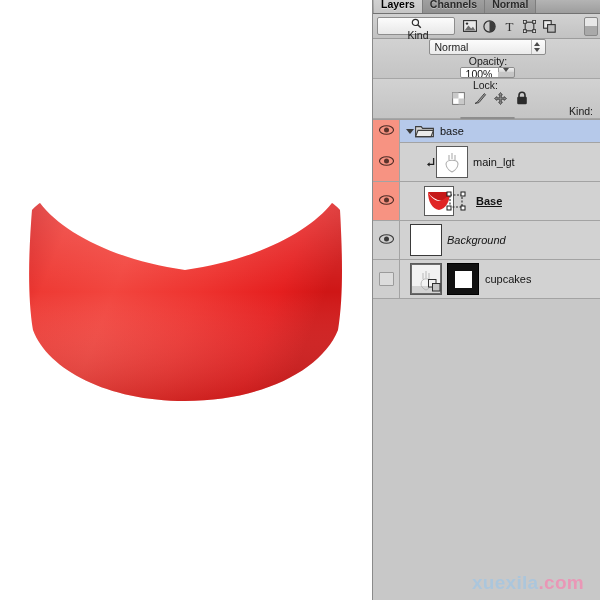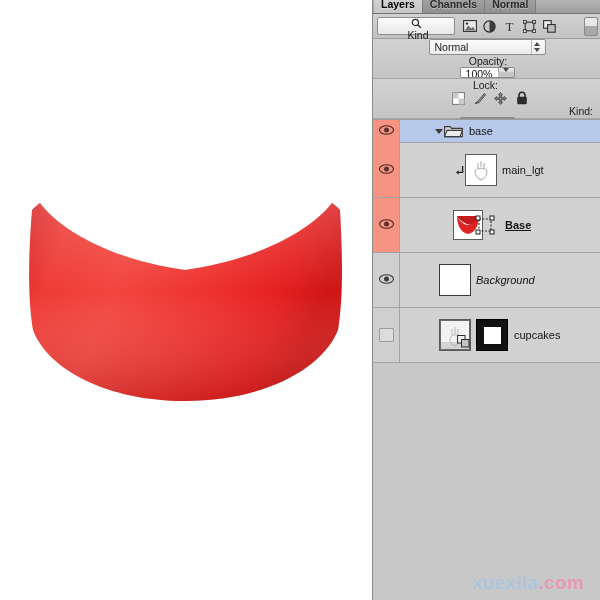--- a/index.html
+++ b/index.html
@@ -191,21 +191,21 @@
   
   .layerlist {
     flex: 1;
     background: #c8c8c8;
     overflow: hidden;
     border-top: 1px solid #9e9e9e;
   }
   .layerrow {
     display: flex;
     align-items: center;
-    height: 55px;
+    height: 39px;
     border-bottom: 1px solid #a3a3a3;
     background: #d2d2d2;
     box-sizing: border-box;
     cursor: default;
   }
   .layerrow.selected { background: #b6c9ea; }
   .eyecell {
     width: 27px;
     height: 100%;
     flex: 0 0 27px;
@@ -220,21 +220,20 @@
     border: 1px solid #9b9b9b;
     background: #dcdcdc;
     border-radius: 1px;
   }
   .rowbody {
     flex: 1; height: 100%;
     display: flex; align-items: center;
     padding-left: 4px;
     min-width: 0;
     box-sizing: border-box;
-    margin-left: 29px;
   }
   .disc {
     width: 11px; flex: 0 0 11px;
     display: flex; align-items: center; justify-content: center;
   }
   .disc i {
     width: 0; height: 0;
     border-left: 4px solid transparent;
     border-right: 4px solid transparent;
     border-top: 5px solid #3b3b3b;

